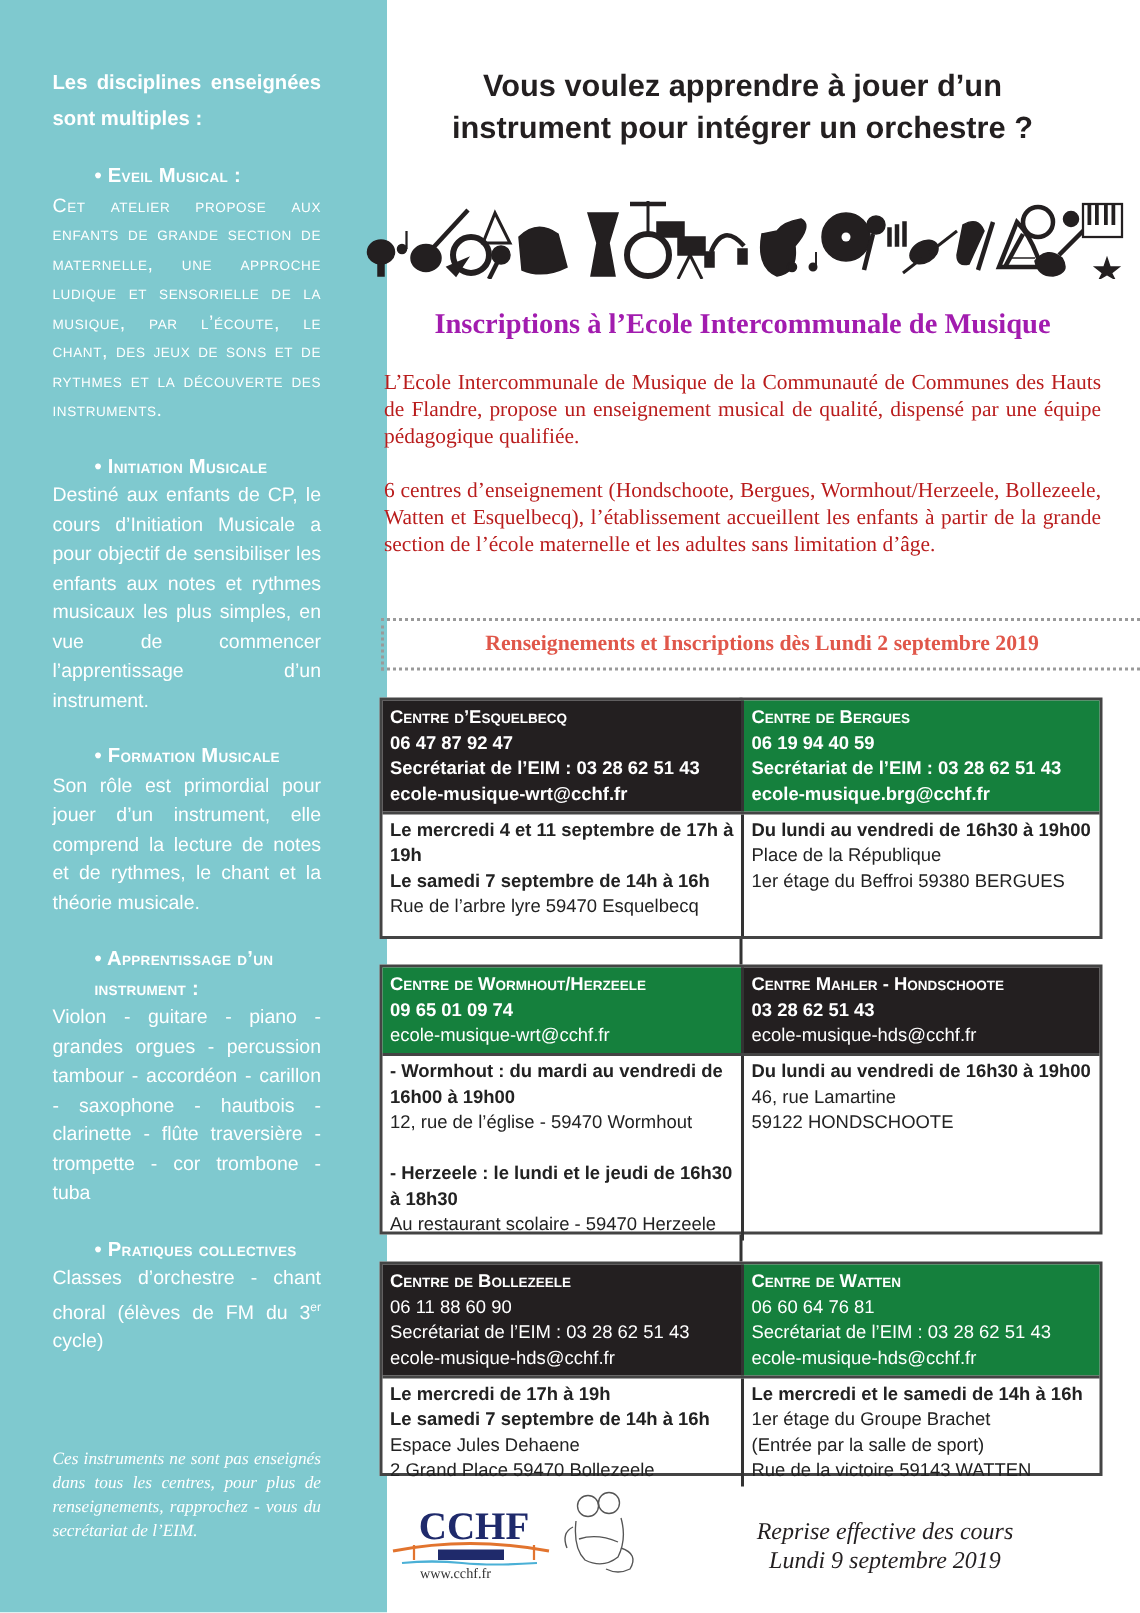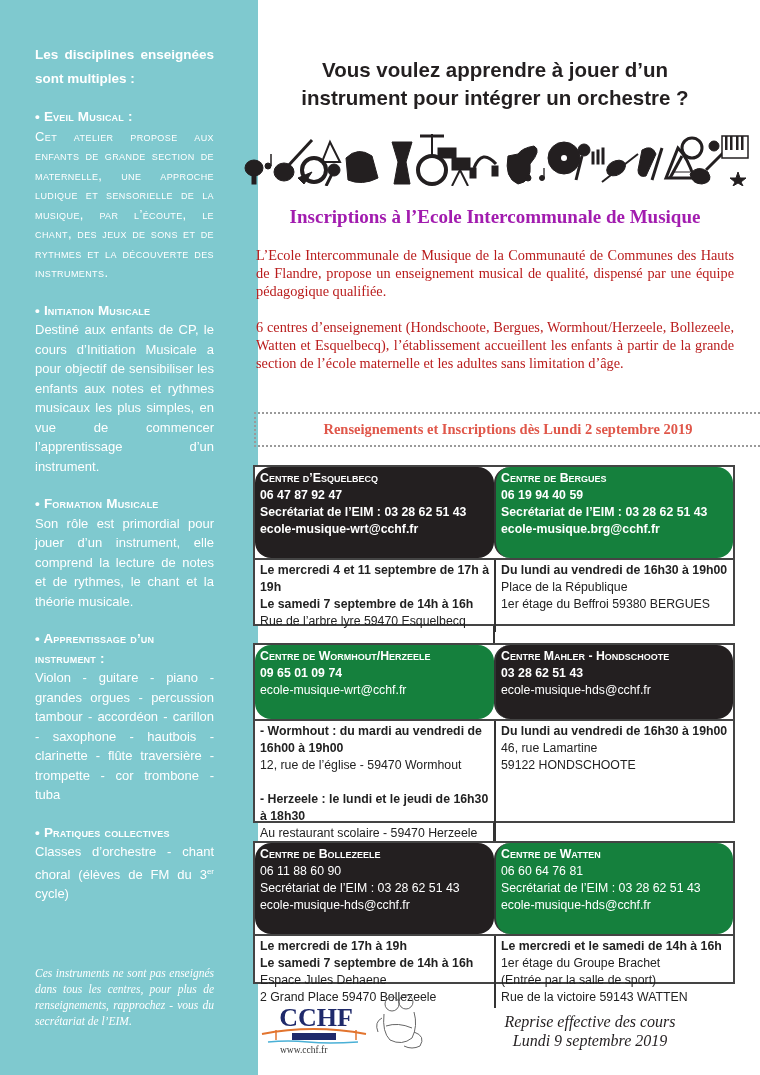--- a/index.html
+++ b/index.html
@@ -4,44 +4,44 @@
 <style>
   * { box-sizing: border-box; margin: 0; padding: 0; }
   html, body { width: 760px; height: 1075px; background: #ffffff; overflow: hidden; }
   body { position: relative; font-family: "Liberation Sans", sans-serif; color: #222; }
 
   
   .sidebar { position: absolute; left: 0; top: 0; width: 258px; height: 1075px; background: #7fc9cf; color: #ffffff; }
   .sb-inner { position: absolute; left: 35px; top: 43px; width: 179px; font-size: 13px; line-height: 19.5px; }
   .sb-title { font-weight: bold; font-size: 13.5px; line-height: 24px; text-align: justify; text-align-last: left; }
   .sb-section { margin-top: 16px; }
-  .sb-head { font-weight: bold; font-variant: small-caps; font-size: 13.5px; letter-spacing: 0.2px; }
+  .sb-head { font-weight: bold; font-variant: small-caps; font-size: 13.5px; letter-spacing: 0.2px; margin-left: 28px; }
   .sb-body { text-align: justify; }
   .sb-body.caps { font-variant: small-caps; text-transform: lowercase; letter-spacing: 0.4px; }
   .sb-body.caps::first-letter { text-transform: uppercase; }
   .sb-note { position: absolute; left: 35px; top: 965px; width: 179px; font-family: "Liberation Serif", serif; font-style: italic; font-size: 11.5px; line-height: 16px; text-align: justify; }
 
   
-  .headline { position: absolute; left: 262px; top: 56px; width: 466px; text-align: center; font-weight: bold; font-size: 20.5px; line-height: 28px; color: #231f20; }
+  .headline { position: absolute; left: 262px; top: 44px; width: 466px; text-align: center; font-weight: bold; font-size: 20.5px; line-height: 28px; color: #231f20; }
   .instruments { position: absolute; left: 242px; top: 128px; width: 508px; height: 58px; }
   .subtitle { position: absolute; left: 256px; top: 206px; width: 478px; text-align: center; font-family: "Liberation Serif", serif; font-weight: bold; font-size: 19px; color: #a21caf; }
   .para { position: absolute; left: 256px; width: 478px; font-family: "Liberation Serif", serif; font-size: 14.3px; line-height: 18px; text-align: justify; color: #b91c1c; }
   .para.p1 { top: 246px; }
   .para.p2 { top: 318px; }
 
   .banner { position: absolute; left: 254px; top: 412px; width: 506px; height: 35px; border-top: 2px dotted #9a9a9a; border-bottom: 2px dotted #9a9a9a; border-left: 2px dotted #9a9a9a; display: flex; align-items: center; justify-content: center; }
   .banner span { font-family: "Liberation Serif", serif; font-weight: bold; font-size: 14.5px; color: #e0574a; }
 
   
   .center-line { position: absolute; left: 493px; top: 465px; width: 2px; height: 518px; background: #333; }
   .box { position: absolute; left: 253px; width: 482px; border: 2px solid #444; display: flex; flex-direction: column; background: #fff; }
   .row { display: flex; }
   .cell { width: 50%; padding: 2px 4px 2px 5px; font-size: 12.3px; line-height: 17px; }
   .cell + .cell { border-left: 2px solid #333; }
-  .head-row .cell { padding-top: 3px; padding-bottom: 20px; border-radius: 16px; }
+  .head-row .cell { padding-top: 3px; padding-bottom: 3px; }
   .dark { background: #231f20; color: #fff; }
   .red { background: #15803d; color: #fff; }
   .h-name { font-weight: bold; font-variant: small-caps; }
   .h-line { font-weight: bold; }
   .b-bold { font-weight: bold; }
   .b-plain { font-weight: normal; }
   .gap { height: 17px; }
   .body-row { border-top: 2px solid #444; }
 
   

